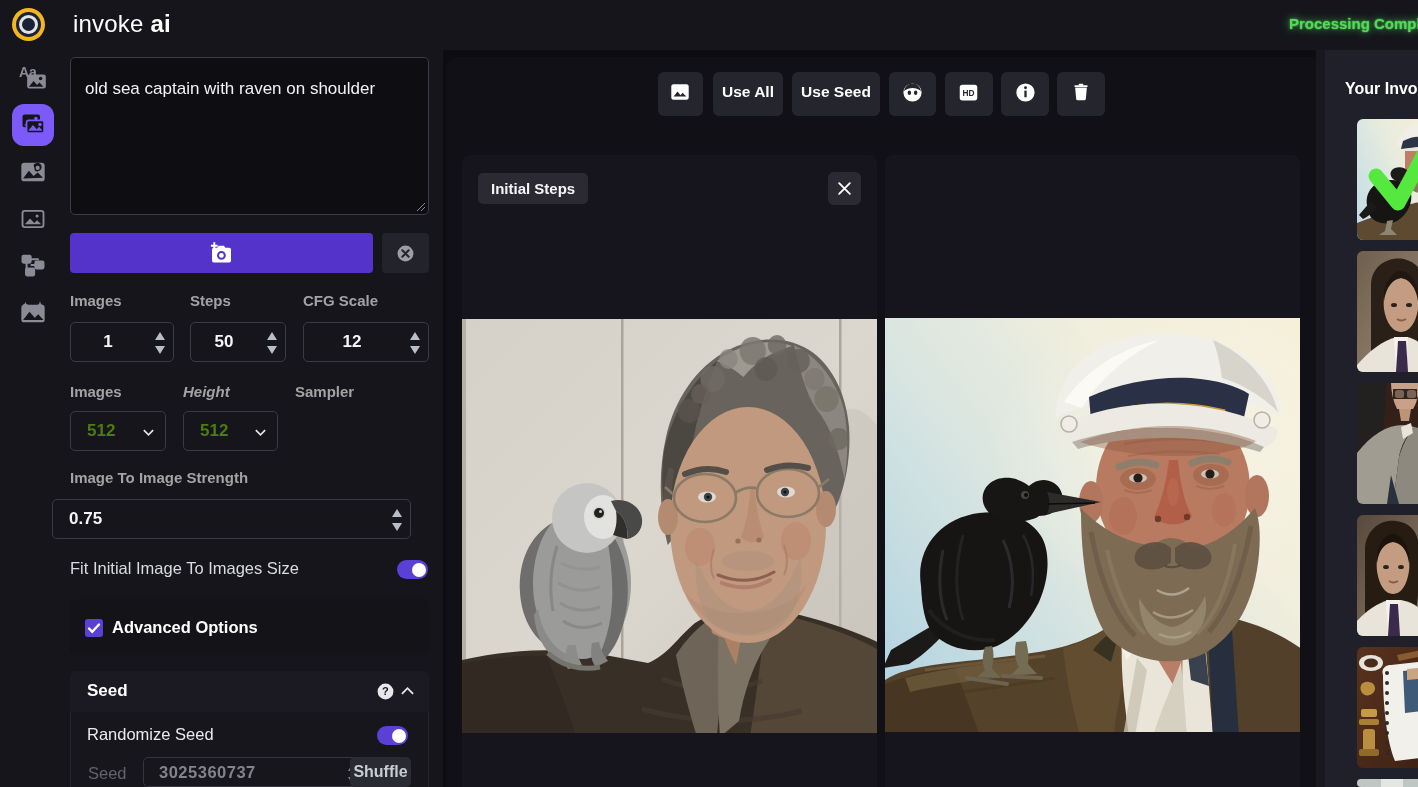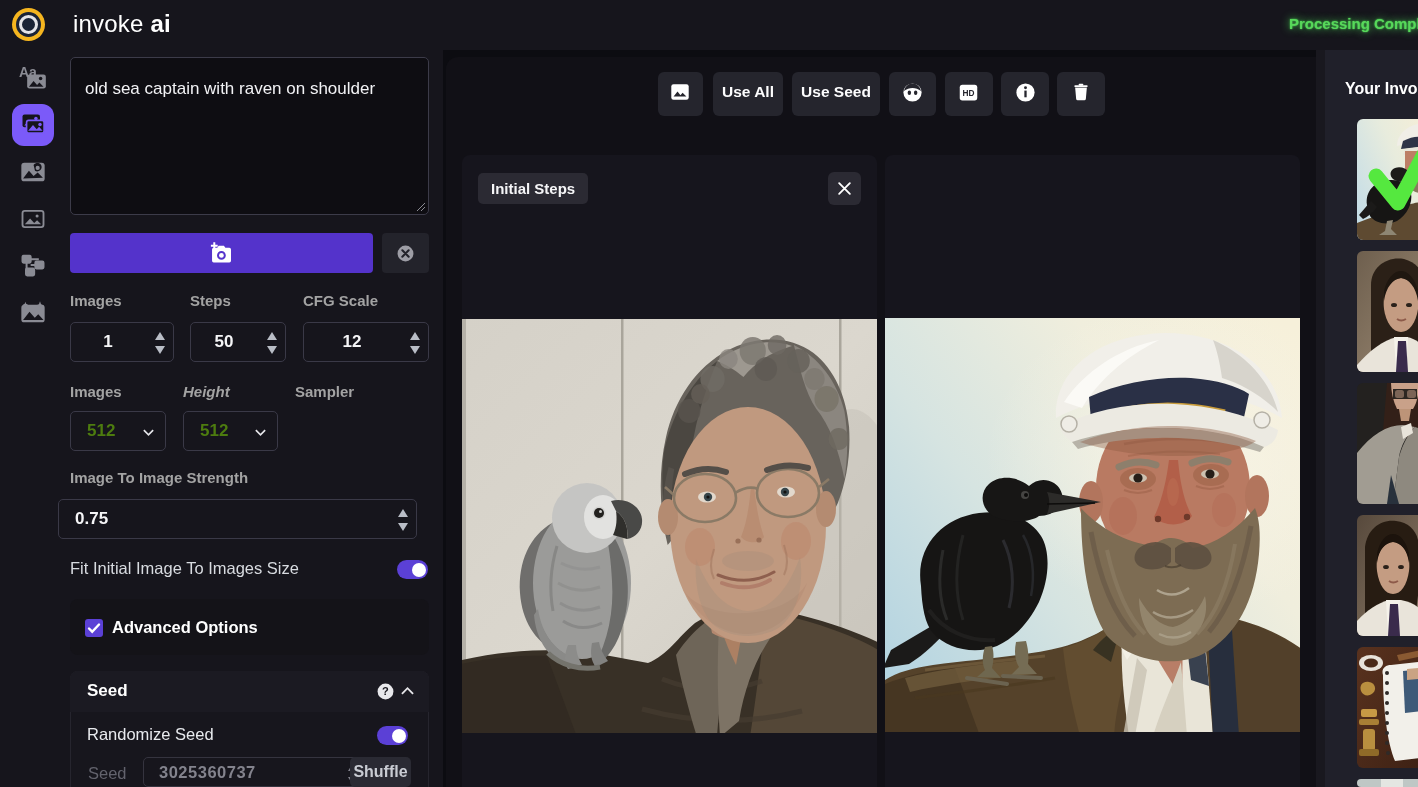--- a/index.html
+++ b/index.html
@@ -170,21 +170,21 @@
       </svg>
     </div>
   <div class="abs selbox" style="left:183px;top:411px;width:95px;">
       <div class="selval">512</div>
     <svg class="chev" viewBox="0 0 14 14">
         <path d="M2 4.5l5 5 5-5" fill="none" stroke="#e6e6ea" stroke-width="1.8"></path>
       </svg>
     </div>
 
   <div class="abs lbl" style="left:70px;top:469px;">Image To Image Strength</div>
-  <div class="abs numbox" style="left:58px;top:499px;width:359px;">
+  <div class="abs numbox" style="left:52px;top:499px;width:359px;">
       <div class="numval" style="text-align:left;padding-left:16px;">0.75</div>
     <svg class="stepper" viewBox="0 0 12 24">
         <path d="M6 1l5 8H1z" fill="#b9bdc6"></path>
         <path d="M6 23l5-8H1z" fill="#b9bdc6"></path>
       </svg>
     </div>
 
   <div class="abs" style="left:70px;top:559px;font-size:16.5px;color:#d8dbe0;">Fit Initial Image To Images Size</div>
   <div class="abs togg" style="left:397px;top:560px;">
       <div class="knob"></div>

